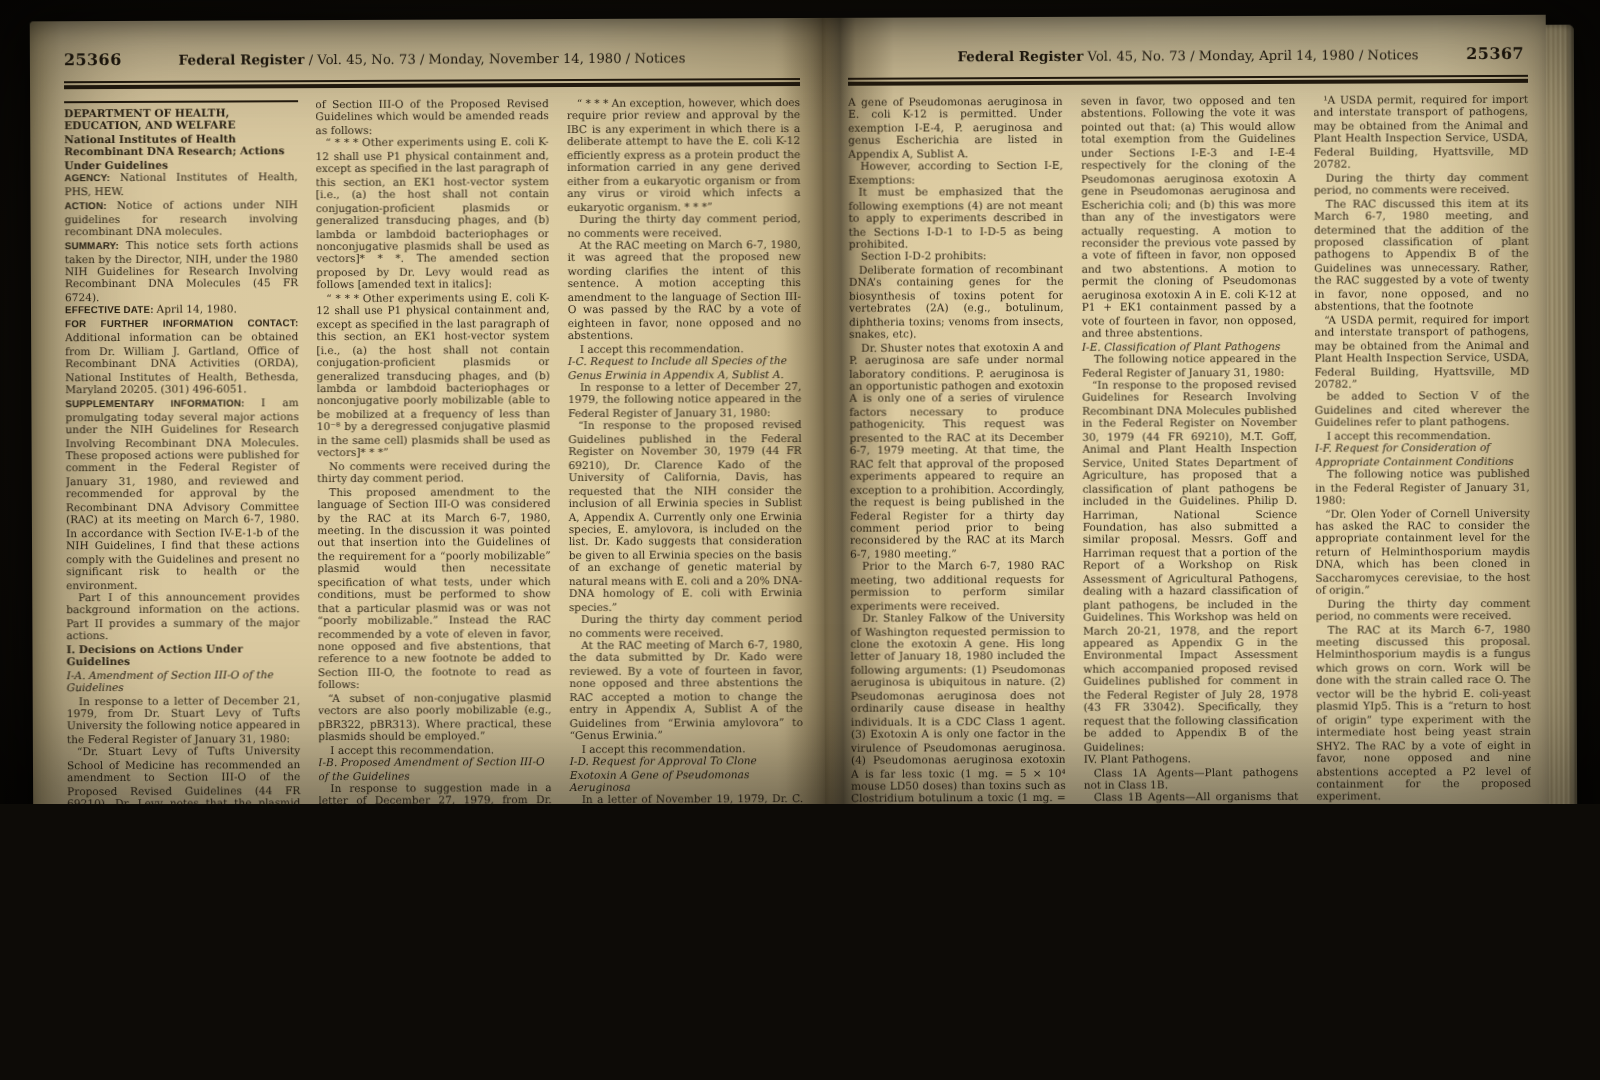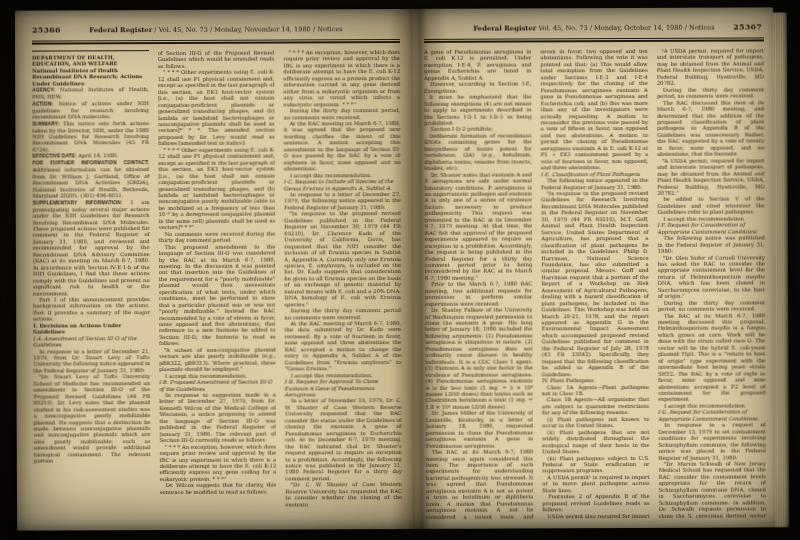--- a/index.html
+++ b/index.html
@@ -1,16 +1,16 @@
 <!DOCTYPE html>
 <html><head>
 <meta charset="utf-8">
 <style>
   html,body{margin:0;padding:0;background:#0d0b07;}
-  .scene{position:relative;width:800px;height:540px;overflow:hidden;
+  .scene{position:relative;width:800px;height:402px;overflow:hidden;
     background:radial-gradient(ellipse at 52% 48%, #221d15 0%, #15110b 55%, #0a0805 100%);}
   .book{position:absolute;left:16px;top:9px;width:772px;height:520px;display:flex;
     transform:rotate(-0.25deg);filter:drop-shadow(0 4px 10px rgba(0,0,0,.8));}
   .page{position:relative;height:100%;box-sizing:border-box;overflow:hidden;}
   .page.left{width:396px;border-radius:2px 0 0 2px;
     background:linear-gradient(90deg,#b6a578 0%,#d3c298 4%,#dac9a0 14%,#ddcda3 70%,#cdbc92 94%,#ab9a71 100%);
     box-shadow:inset 0 8px 14px -8px rgba(0,0,0,.55), inset 0 -10px 16px -10px rgba(0,0,0,.6);
     padding:13px 11px 10px 17px;}
   .page.right{width:362px;
     background:linear-gradient(90deg,#9c8b63 0%,#c9b88d 3%,#dccba1 10%,#e2d3aa 45%,#ddcea5 85%,#d0bf95 100%);
@@ -105,21 +105,21 @@
             <p class="t-p">I accept this recommendation.</p>
             <p class="t-ih">I-D. Request for Approval To Clone Exotoxin A Gene of Pseudomonas Aeruginosa</p>
             <p class="t-p">In a letter of November 19, 1979, Dr. C. W. Shuster of Case Western Reserve University requested that the RAC consider the status under the Guidelines of cloning the exotoxin A gene of Pseudomonas aeruginosa in Escherichia coli. At its December 6-7, 1979 meeting, the RAC indicated that Dr. Shuster’s request appeared to require an exception to a prohibition. Accordingly, the following notice was published in the January 31, 1980 Federal Register for a thirty day comment period:</p>
             <p class="t-sm">“Dr. C. W. Shuster of Case Western Reserve University has requested the RAC to consider whether the cloning of the exotoxin</p>
           </div>
       </div>
     </div>
 
     <div class="page right">
       <div class="pagehead">
-        <span class="runhead"><b>Federal Register</b><span> Vol. 45, No. 73 / Monday, October 14, 1980 / Notices</span></span>
+        <span class="runhead"><b>Federal Register</b><span> Vol. 45, No. 73 / Monday, April 14, 1980 / Notices</span></span>
         <span class="pgnum r">25367</span>
       </div>
       <div class="rule"></div>
       <div class="cols">
         <div class="col">
             <p class="t-smc">A gene of Pseudomonas aeruginosa in E. coli K-12 is permitted. Under exemption I-E-4, P. aeruginosa and genus Escherichia are listed in Appendix A, Sublist A.</p>
             <p class="t-p">However, according to Section I-E, Exemptions:</p>
             <p class="t-sm">It must be emphasized that the following exemptions (4) are not meant to apply to experiments described in the Sections I-D-1 to I-D-5 as being prohibited.</p>
             <p class="t-p">Section I-D-2 prohibits:</p>
             <p class="t-sm">Deliberate formation of recombinant DNA’s containing genes for the biosynthesis of toxins potent for vertebrates (2A) (e.g., botulinum, diphtheria toxins; venoms from insects, snakes, etc).</p>

